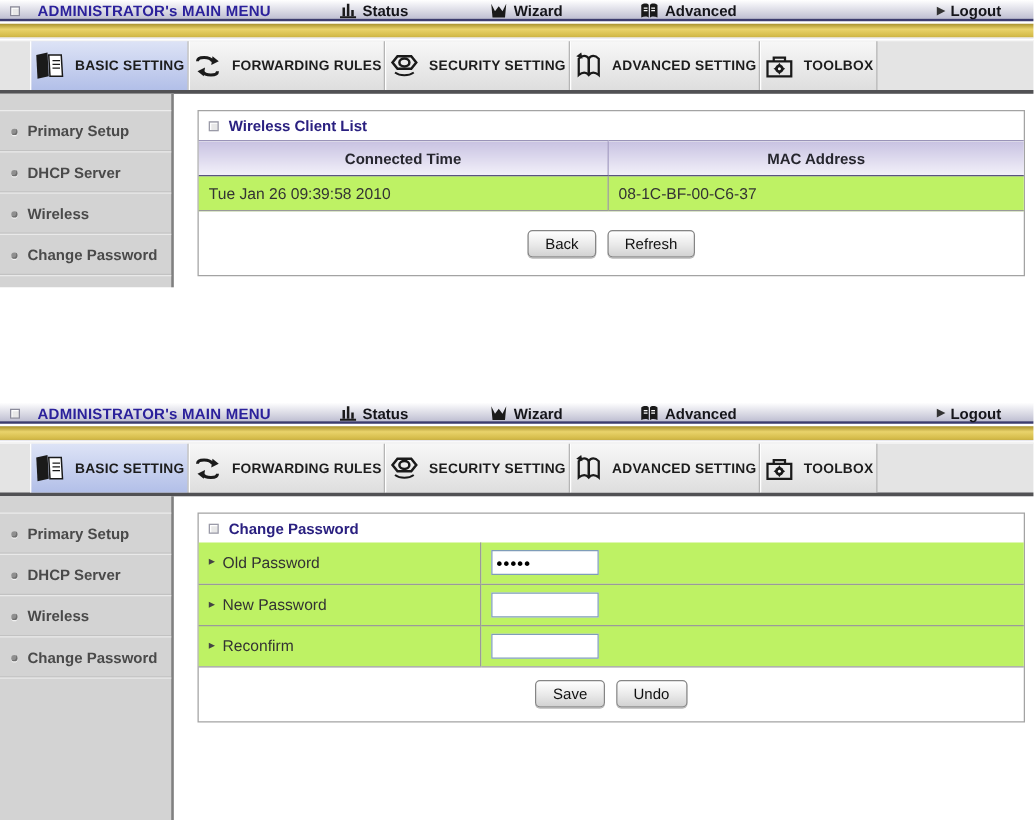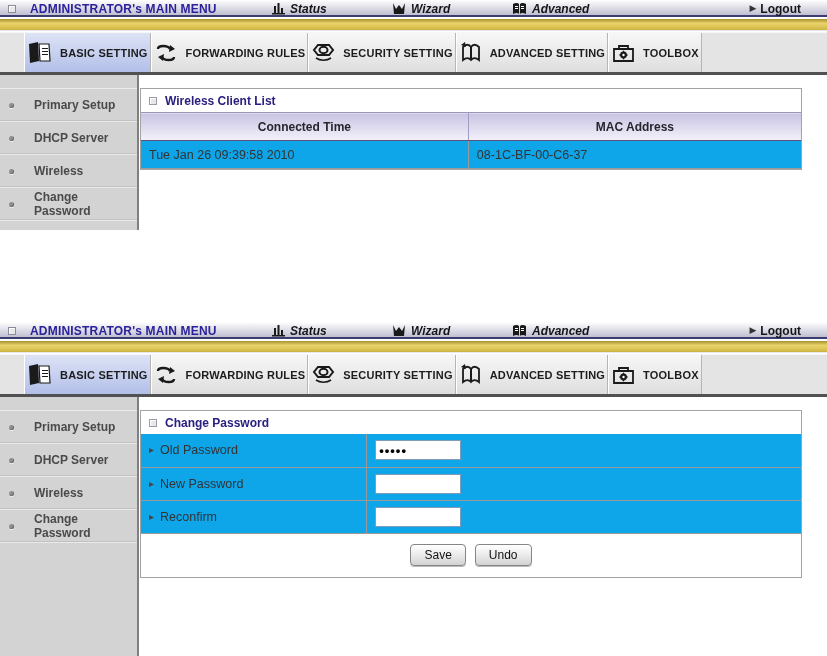--- a/index.html
+++ b/index.html
@@ -13,21 +13,21 @@
 
   
   .menubar { position:absolute; top:0; left:0; width:100%; height:17px;
     background:linear-gradient(#ffffff,#dcdce6 55%,#bfbfd2);
     border-bottom:2px solid #3c3c6e; }
   .menu-square { position:absolute; left:8px; top:5px; width:8px; height:8px;
     background:#e8e8e8; border:1px solid #8a8a9a; box-shadow:inset 1px 1px 0 #fff; }
   .menu-title { position:absolute; left:30px; top:2px; font-size:12px; font-weight:bold;
     color:#2b219b; letter-spacing:0.2px; }
   .menu-item { position:absolute; top:1px; height:15px; display:flex; align-items:center;
-    gap:5px; font-size:12px; font-weight:bold; color:#15151a; cursor:pointer;font-style:italic; }
+    gap:5px; font-size:12px; font-weight:bold; color:#15151a; cursor:pointer; }
   .menu-item svg { display:block; }
   #m-status { left:272px; } #m-wizard { left:392px; } #m-advanced { left:512px; }
   .menu-logout { position:absolute; right:26px; top:1px; height:15px; display:flex;
     align-items:center; gap:4px; font-size:12px; font-weight:bold; color:#15151a; cursor:pointer; }
   .logout-arrow { font-size:9px; color:#333; line-height:1; }
 
   
   .goldbar { position:absolute; top:19px; left:0; width:100%; height:12px;
     background:linear-gradient(#a8912e,#e9d36b 40%,#d6bd4c 85%,#c9b044);
     border-bottom:1px solid #e7e7ee; }
@@ -43,43 +43,43 @@
     font-size:11px; font-weight:bold; color:#1c1c1c; letter-spacing:0.2px;
     cursor:pointer; white-space:nowrap; }
   .tab.active { background:linear-gradient(#dde3f6,#b2bfe8); }
   .tab svg { display:block; flex:none; }
 
   
   .bodyarea { position:absolute; top:75px; left:0; right:0; bottom:0; }
   .sidebar { position:absolute; left:0; top:0; bottom:0; width:139px;
     background:#d3d3d3; border-right:2px solid #808080; }
   .side-gap { height:14px; border-bottom:1px solid #ececec; }
-  .side-item { height:33px; display:flex; align-items:center; gap:20px; padding-left:9px;
+  .side-item { height:33px; display:flex; align-items:center; gap:8px; padding-left:9px;
     border-bottom:1px solid #e9e9e9; box-shadow:inset 0 -1px 0 #c2c2c2;
     font-size:12px; font-weight:bold; color:#4a4a4a; cursor:pointer; }
   .bullet { width:5px; height:5px; border-radius:50%; background:#8f8f8f;
     box-shadow:inset -1px -1px 0 #6f6f6f, 0 1px 0 #f0f0f0; flex:none; }
 
   
-  .panel { position:absolute; left:140px; top:13px; width:662px;
+  .panel { position:absolute; left:158px; top:13px; width:662px;
     background:#fff; border:1px solid #a3a3a3; }
   .panel-title { height:23px; display:flex; align-items:center; gap:8px; padding-left:8px; }
   .title-square { width:8px; height:8px; background:#e8e8e8; border:1px solid #9a9aa8;
     box-shadow:inset 1px 1px 0 #fff; flex:none; }
   .panel-title span.tt { font-size:12px; font-weight:bold; color:#2a2080; }
 
   table.grid { width:100%; border-collapse:collapse; table-layout:fixed; }
   tr.thead th { background:linear-gradient(#c9c3e2,#f3f1fa);
     border-top:1px solid #9a94b8; border-bottom:1px solid #5a5480;
     font-size:12px; font-weight:bold; color:#26262e; text-align:center; }
   #screen1 tr.thead th { height:28px; }
   #screen2 tr.thead th { height:30px; }
   tr.thead th + th { border-left:1px solid #a49cc2; }
   tr.trow td { border-bottom:1px solid #9a9a9a; font-size:12.5px; color:#333;
-    padding-left:8px; background:#0ea5e9; }
+    padding-left:8px; background:#bef264; }
   tr.trow td + td { border-left:1px solid #9a9a9a; }
   #screen1 tr.trow td { height:28px; }
   #screen2 tr.trow td { height:33px; }
   .row-label { display:flex; align-items:center; gap:6px; }
   .row-arrow { font-size:10px; color:#444; line-height:1; }
 
   .btnrow { display:flex; justify-content:center; align-items:center; gap:9px; }
   #screen1 .btnrow { height:51px; }
   #screen2 .btnrow { height:43px; }
   button.btn { font-family:"Liberation Sans","DejaVu Sans",sans-serif; font-size:12px;
@@ -207,20 +207,24 @@
               <tr class="thead">
             <th>Connected Time</th>
             <th>MAC Address</th>
           </tr>
           <tr class="trow">
             <td>Tue Jan 26 09:39:58 2010</td>
             <td>08-1C-BF-00-C6-37</td>
           </tr>
         </tbody>
           </table>
+        <div class="btnrow">
+          <button class="btn">Back</button>
+          <button class="btn">Refresh</button>
+        </div>
       </div>
     </div>
   </div>
 
   <div class="screen" id="screen2">
     <div class="menubar">
       <span class="menu-square"></span>
       <span class="menu-title">ADMINISTRATOR's MAIN MENU</span>
       <div class="menu-item" id="m-status2" style="left:272px">
         <svg width="13" height="13" viewBox="0 0 13 13">

